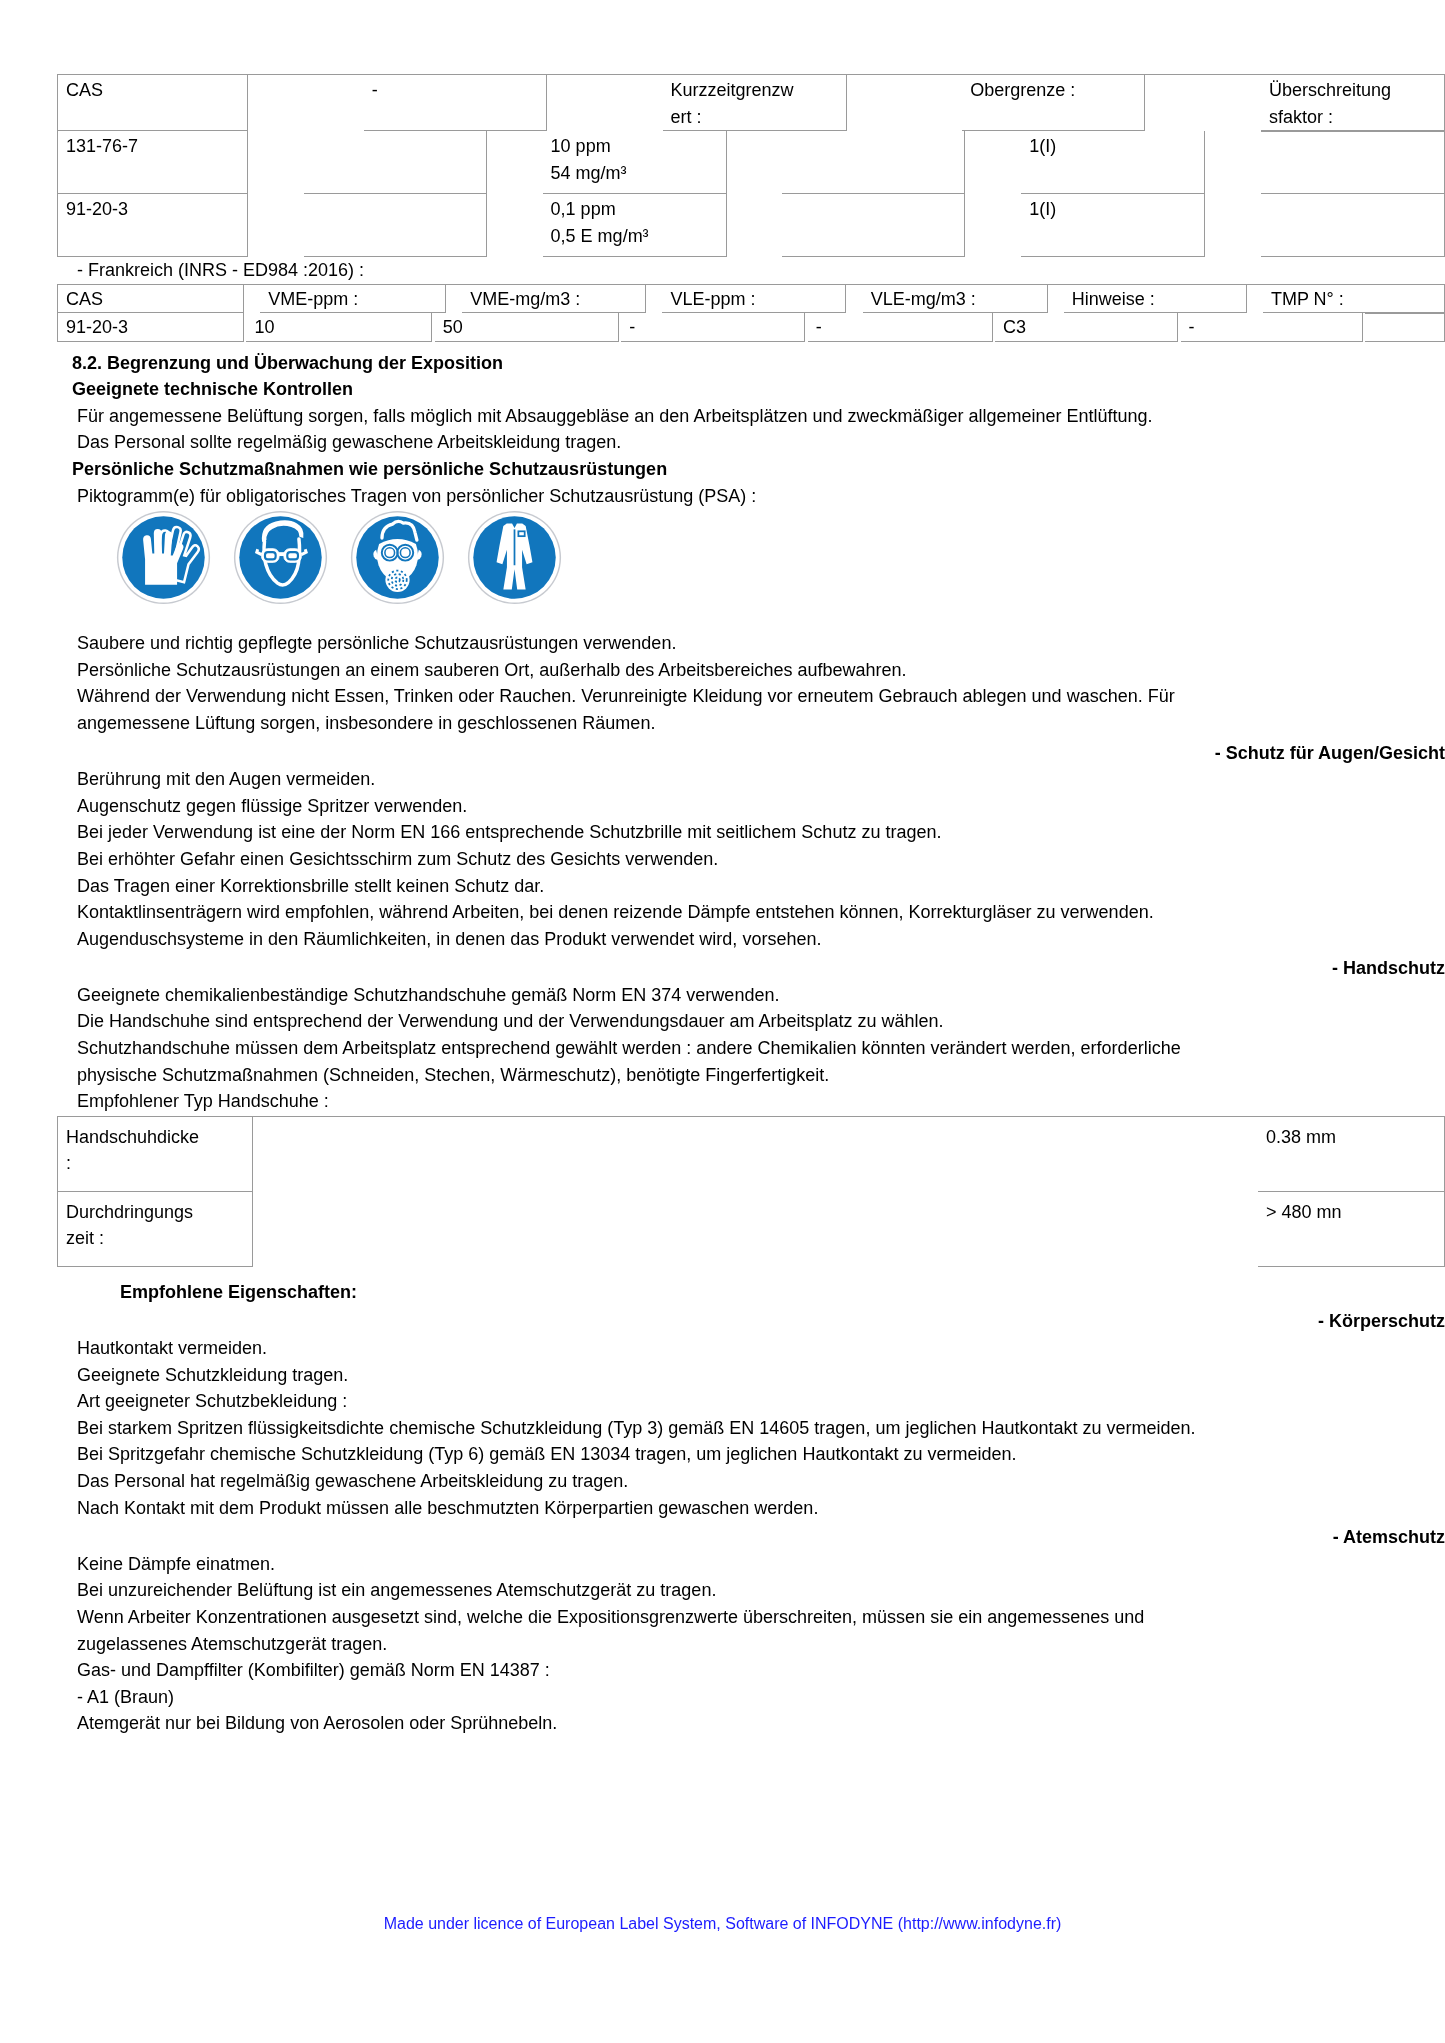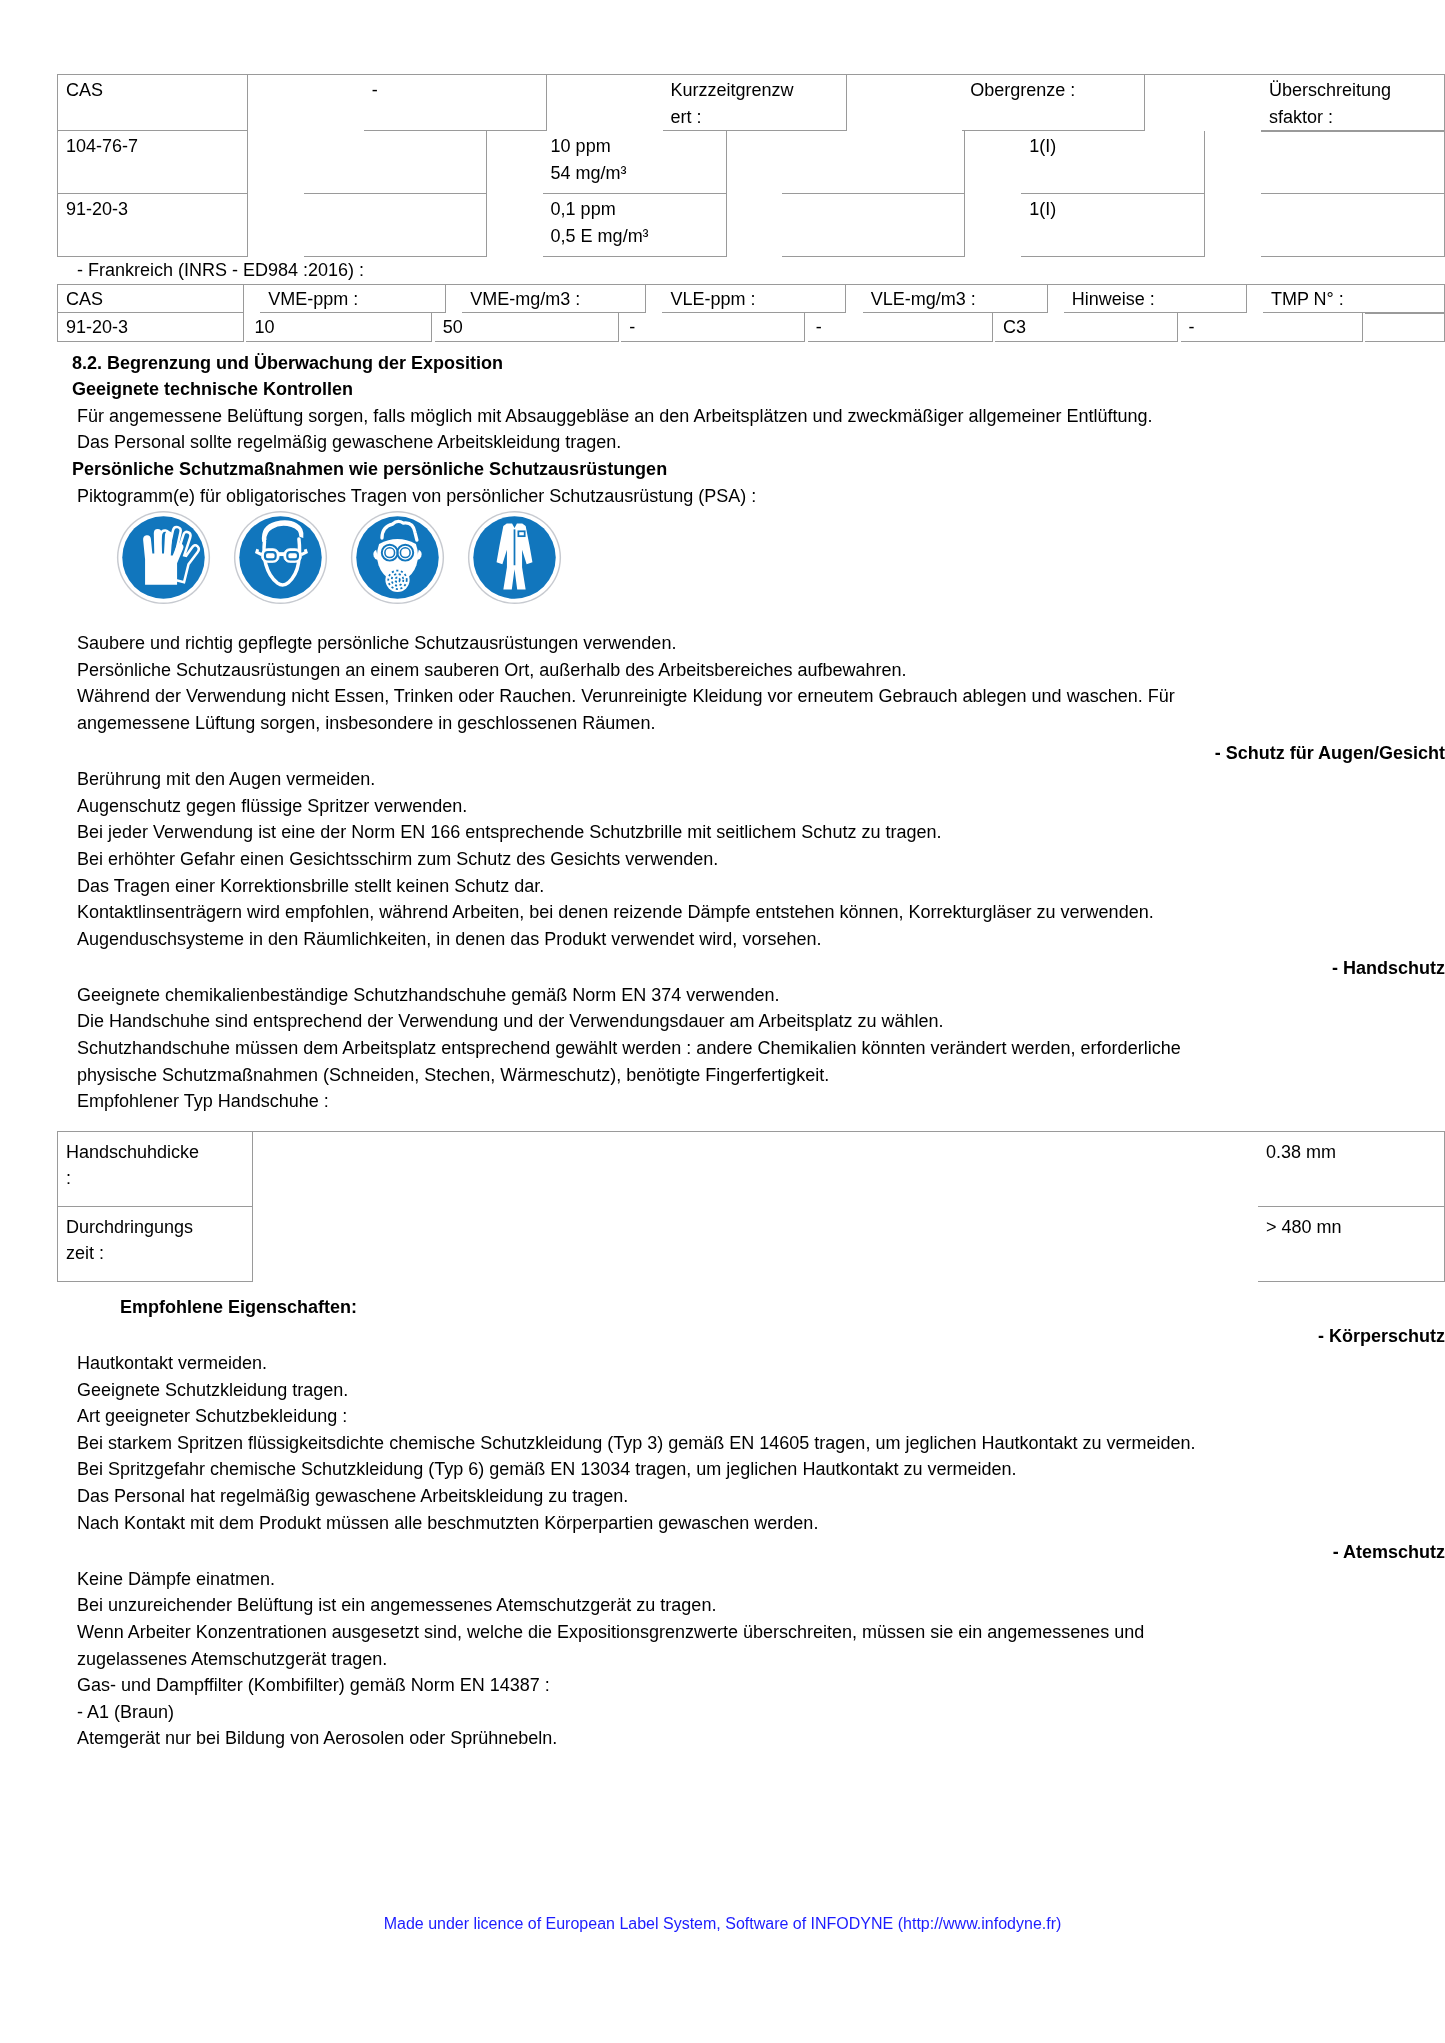--- a/index.html
+++ b/index.html
@@ -14,21 +14,21 @@
   .band-row2{line-height:22px;}
 
   
   .tbl{--tb:#9a9a9a;margin-left:0;}
   .trow{display:flex;border-left:1px solid var(--tb);justify-content:space-between;}
   .tbl .trow:first-child{border-top:1px solid var(--tb);}
   .tc{box-sizing:border-box;border-right:1px solid var(--tb);border-bottom:1px solid var(--tb);
       padding:2px 8px 0 8px;line-height:26.6px;overflow:hidden;}
   .tc.bt{border-top:1px solid var(--tb);}
   .t1{margin-top:26px;}
-  .t3{margin-top:16px;}
+  .t3{margin-top:1px;}
   .t3 .tc{padding-top:7px;}
   .t2 .tc{line-height:26px;padding-top:1px;}
 
   
   .ln{margin-left:20px;line-height:26.6px;white-space:nowrap;}
   .ln-deep{margin-left:63px;line-height:26.6px;white-space:nowrap;font-weight:bold;}
   .hsec{margin-left:15px;font-weight:bold;line-height:26.6px;white-space:nowrap;}
   .hsec.sp{margin-top:3px;text-align:right;}
   .first-h{margin-top:8px;}
 
@@ -52,21 +52,21 @@
           <div>Kurzzeitgrenzw</div>
           <div>ert :</div>
         </div>
         <div class="tc" style="width:183px">Obergrenze :</div>
         <div class="tc" style="width:184px">
           <div>Überschreitung</div>
           <div>sfaktor :</div>
         </div>
       </div>
       <div class="trow" style="height:63px">
-        <div class="tc" style="width:190px">104-76-7</div>
+        <div class="tc" style="width:190px">131-76-7</div>
         <div class="tc" style="width:183px"></div>
         <div class="tc" style="width:184px">
           <div>10 ppm</div>
           <div>54 mg/m³</div>
         </div>
         <div class="tc" style="width:183px"></div>
         <div class="tc" style="width:184px">1(I)</div>
         <div class="tc bt" style="width:184px"></div>
       </div>
       <div class="trow" style="height:63px">

